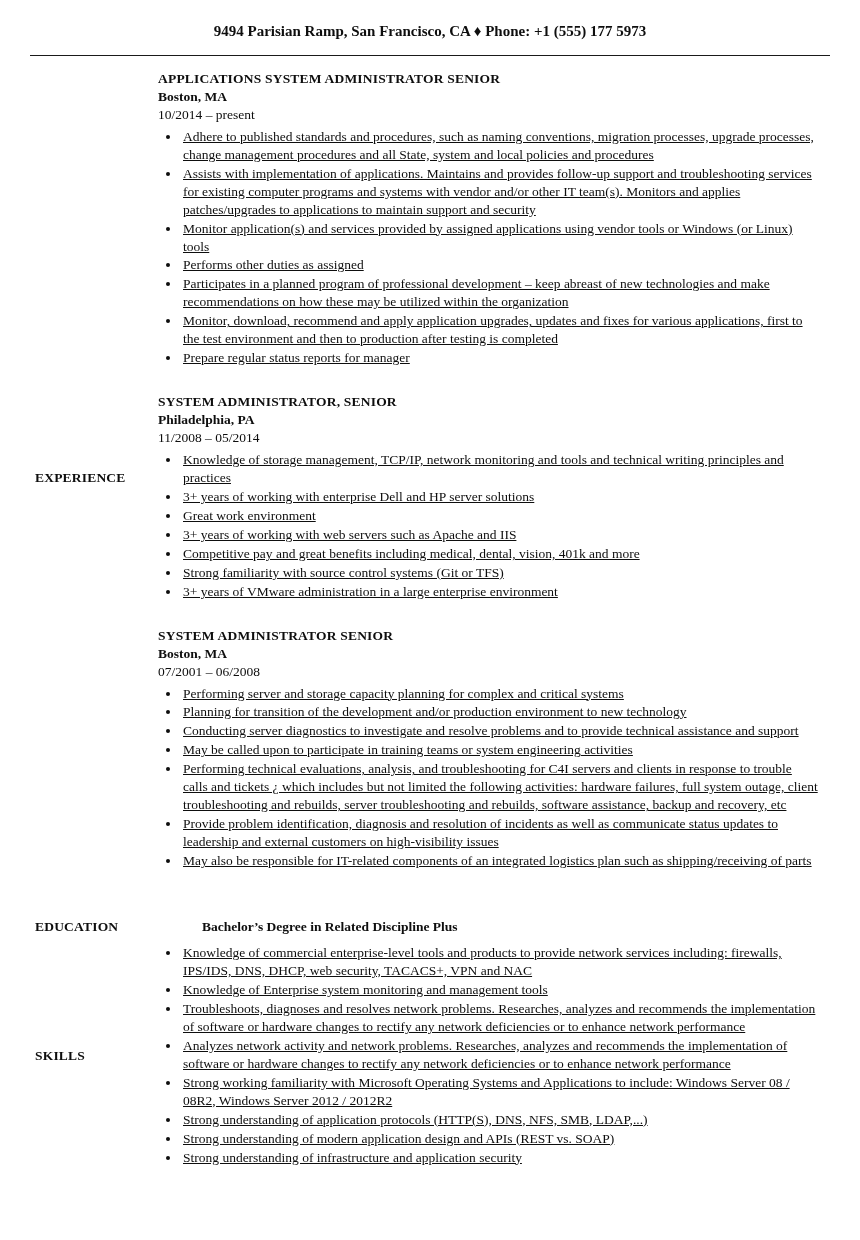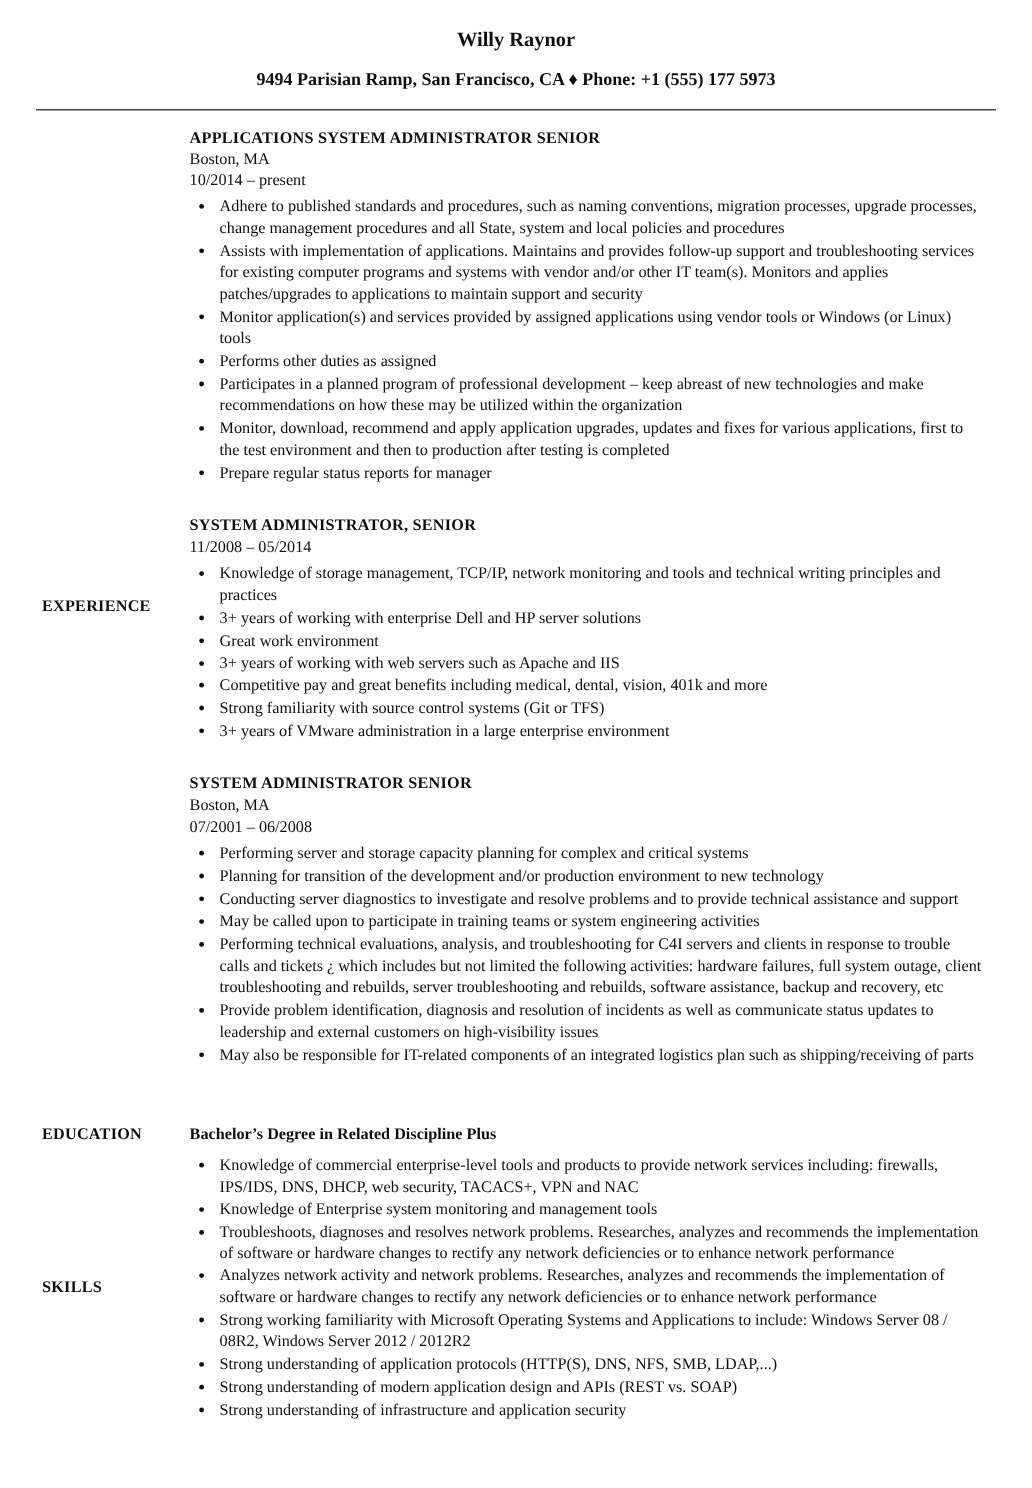--- a/index.html
+++ b/index.html
@@ -59,50 +59,51 @@
     margin-bottom: 26px;
   }
   .job:last-child {
     margin-bottom: 16px;
   }
   .job-title {
     font-weight: bold;
     letter-spacing: 0.2px;
   }
   .job-location {
-    font-weight: normal;
+    font-weight: bold;
   }
   .job-dates {
     margin-bottom: 4px;
   }
   ul.bullets {
     margin: 0;
     padding-left: 23px;
   }
   ul.bullets li {
     margin: 0 0 1px 0;
     padding-left: 2px;
+    text-decoration: underline;
   }
   .edu-school, .edu-degree {
     font-weight: bold;
   }
   .section-education {
     margin-top: 32px;
+    gap: 44px;
   }
   .section-skills {
     margin-top: 8px;
   }
 </style>
 </head>
 <body>
 
 <div class="page">
 
   <div class="header">
-    <div class="candidate-name">Willy Raynor</div>
     <div class="contact-line">9494 Parisian Ramp, San Francisco, CA ♦ Phone: +1 (555) 177 5973</div>
   </div>
 
   <hr class="header-divider">
 
   <div class="section section-experience">
     <div class="section-label">EXPERIENCE</div>
     <div class="section-content" id="jobs">
   <div class="job">
     <div class="job-title">APPLICATIONS SYSTEM ADMINISTRATOR SENIOR</div>
@@ -114,20 +115,21 @@
             <li>Monitor application(s) and services provided by assigned applications using vendor tools or Windows (or Linux) tools</li>
             <li>Performs other duties as assigned</li>
             <li>Participates in a planned program of professional development – keep abreast of new technologies and make recommendations on how these may be utilized within the organization</li>
             <li>Monitor, download, recommend and apply application upgrades, updates and fixes for various applications, first to the test environment and then to production after testing is completed</li>
             <li>Prepare regular status reports for manager</li>
           </ul>
   </div>
 
   <div class="job">
     <div class="job-title">SYSTEM ADMINISTRATOR, SENIOR</div>
+    <div class="job-location">Philadelphia, PA</div>
     <div class="job-dates">11/2008 – 05/2014</div>
     <ul class="bullets">
             <li>Knowledge of storage management, TCP/IP, network monitoring and tools and technical writing principles and practices</li>
             <li>3+ years of working with enterprise Dell and HP server solutions</li>
             <li>Great work environment</li>
             <li>3+ years of working with web servers such as Apache and IIS</li>
             <li>Competitive pay and great benefits including medical, dental, vision, 401k and more</li>
             <li>Strong familiarity with source control systems (Git or TFS)</li>
             <li>3+ years of VMware administration in a large enterprise environment</li>
           </ul>

